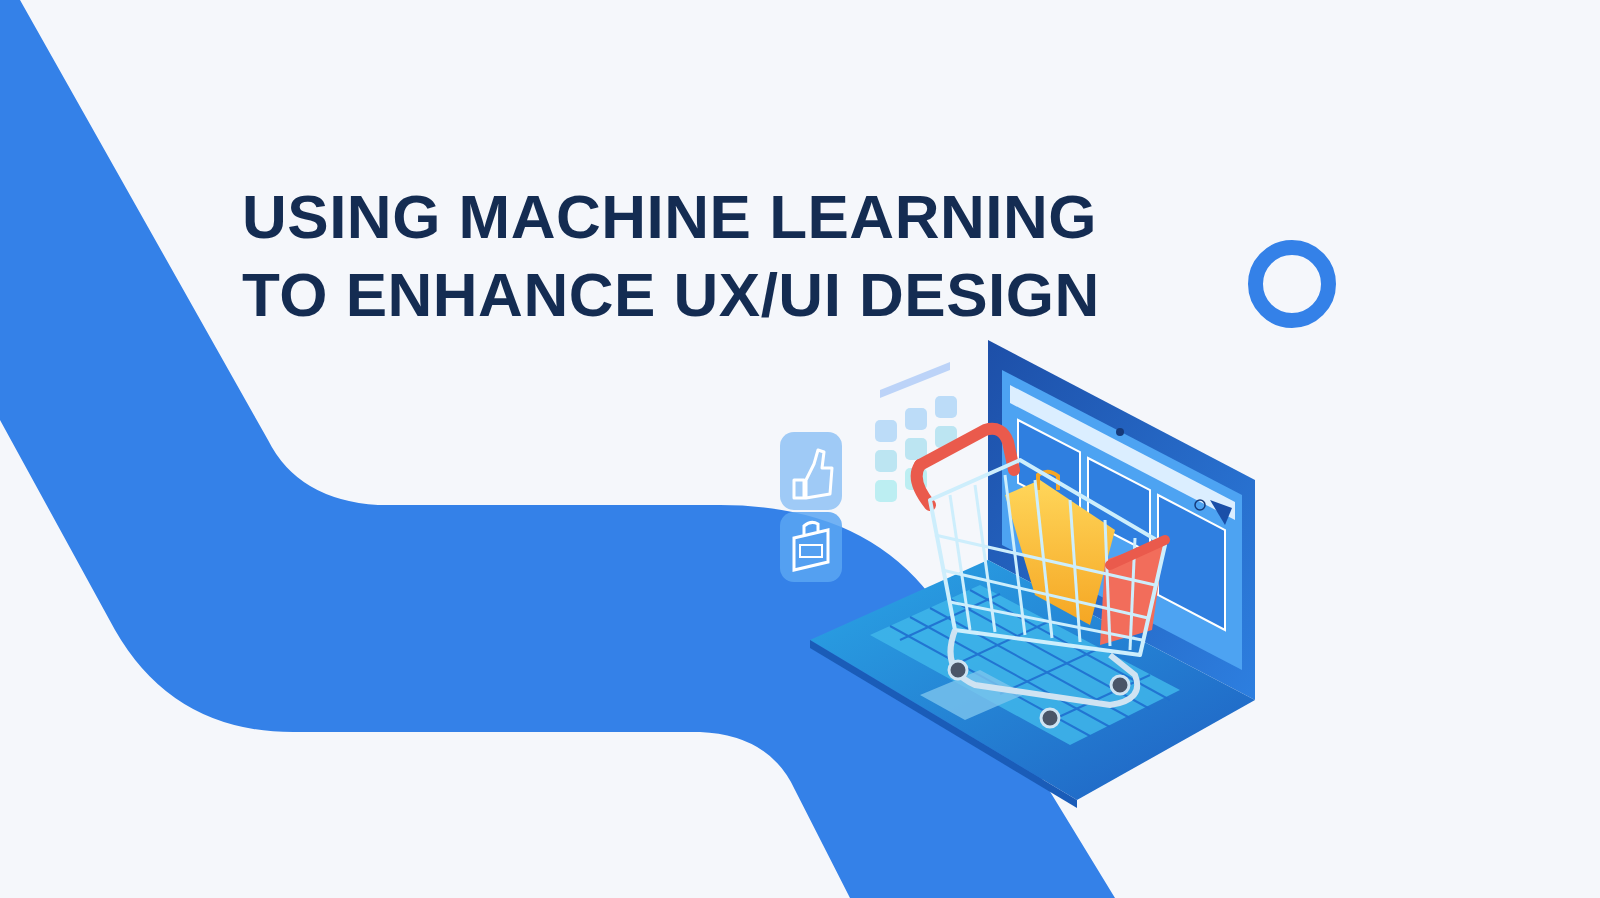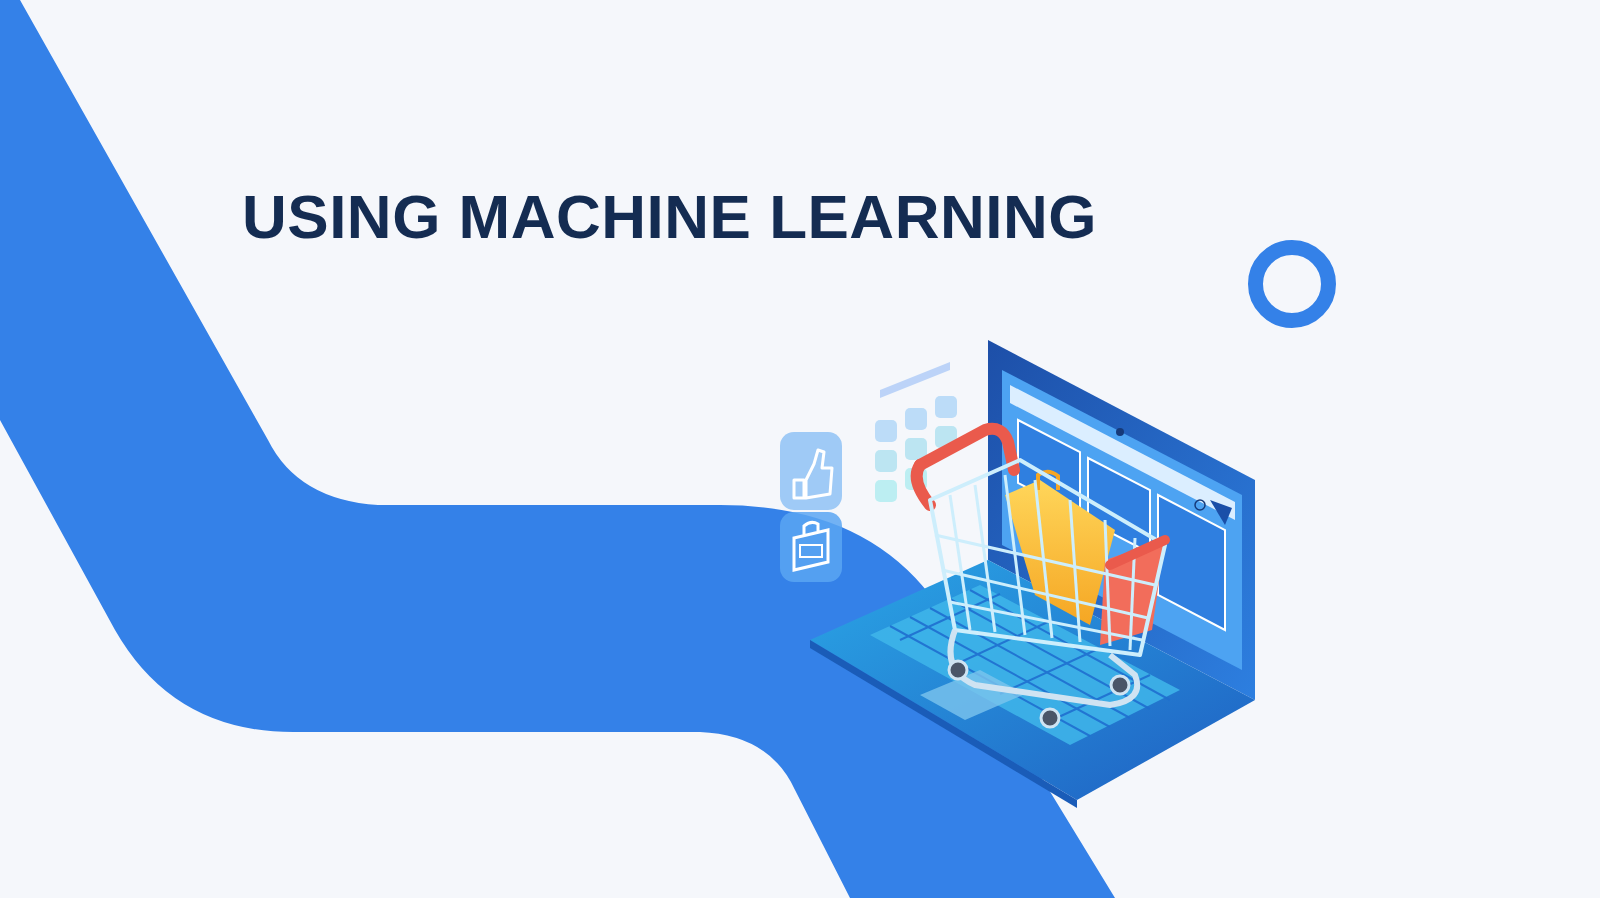--- a/index.html
+++ b/index.html
@@ -29,20 +29,21 @@
 <body>
 
 <div class="canvas">
 
   <svg class="ribbon" viewBox="0 0 1600 898" xmlns="http://www.w3.org/2000/svg">
     <path d="M0,0 L20,0 L268,440 Q298,500 378,505 L720,505 Q860,505 930,595 L1115,898 L850,898 L795,790 Q770,735 700,732 L300,732 Q175,735 115,630 L0,420 Z" fill="#3481e8"></path>
   </svg>
 
   <h1 class="headline">
     <span>USING MACHINE LEARNING</span>
+    <span>TO ENHANCE UX/UI DESIGN</span>
   </h1>
 
   <div class="ring"></div>
 
   <svg class="illustration" viewBox="0 0 520 480" xmlns="http://www.w3.org/2000/svg">
     <defs>
       <linearGradient id="scr" x1="0" y1="0" x2="1" y2="1">
         <stop offset="0" stop-color="#1d4fa8"></stop>
         <stop offset="1" stop-color="#2d7fe0"></stop>
       </linearGradient>

